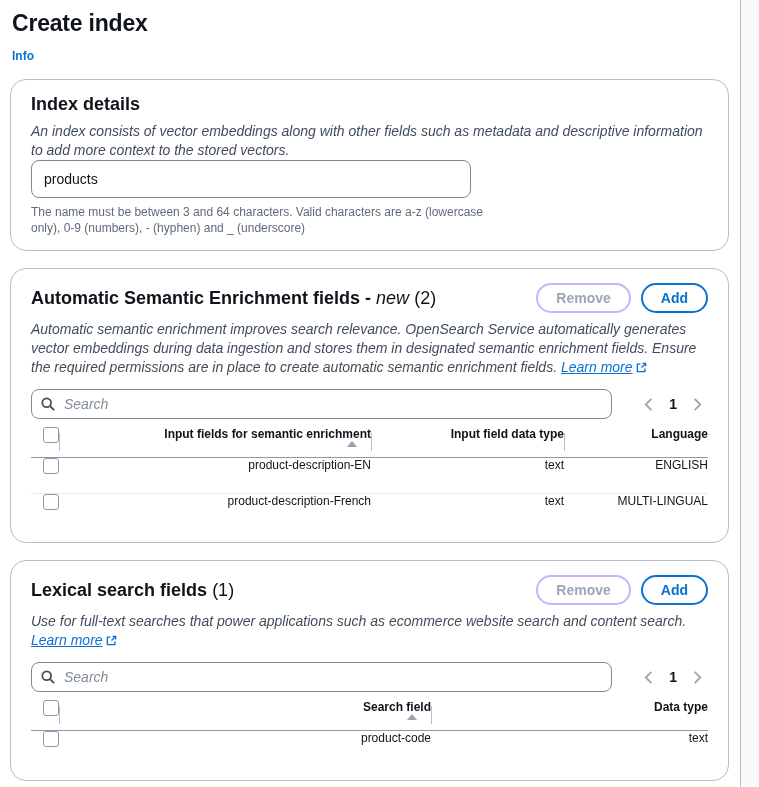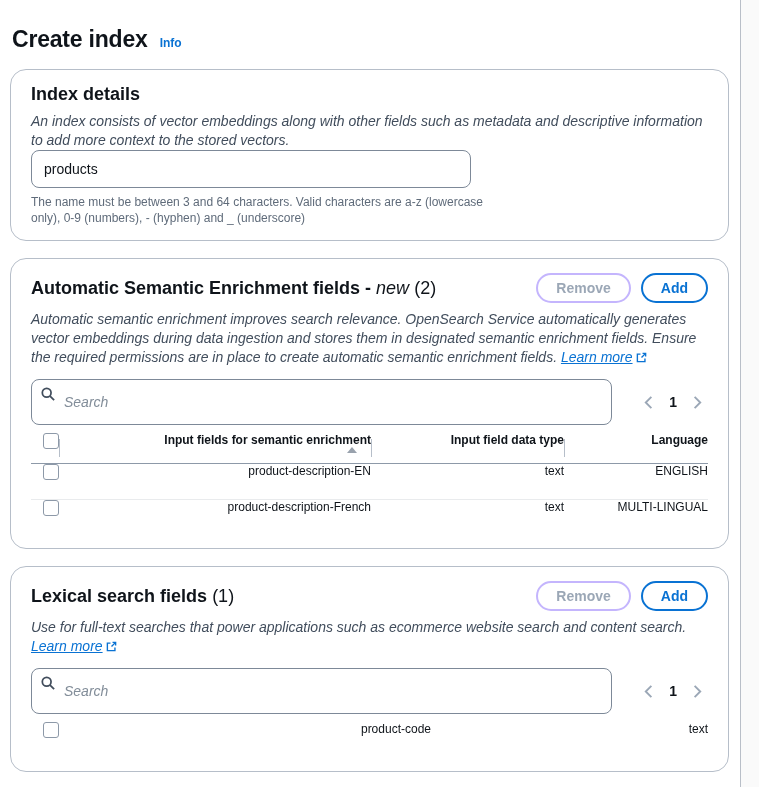--- a/index.html
+++ b/index.html
@@ -2,21 +2,21 @@
 <html><head>
 <meta charset="utf-8">
 <style>
   * { margin:0; padding:0; box-sizing:border-box; }
   html,body { width:759px; height:787px; background:#ffffff; overflow:hidden;
     font-family:"Liberation Sans", sans-serif; color:#0f141a; position:relative; }
   .rail { position:absolute; top:0; left:740px; width:19px; height:787px;
     background:#fafafa; border-left:1px solid #b9bfc8; }
   .page { position:absolute; top:0; left:0; width:740px; padding:10px 10px 0 10px; }
 
-  .page-header { display:flex; align-items:baseline; gap:12px; margin:16px 0 16px 2px; }
+  .page-header { display:flex; align-items:baseline; gap:12px; margin:0 0 16px 2px;flex-direction:column; }
   h1 { font-size:23px; font-weight:700; letter-spacing:-0.2px; color:#0f141a; }
   .info-link { font-size:12px; font-weight:700; color:#0972d3; cursor:pointer; }
 
   .card { background:#fff; border:1px solid #b6bec9; border-radius:16px;
     padding:14px 20px; width:719px; margin-bottom:17px; }
   .card-title-row { display:flex; align-items:center; }
   .card-title { font-size:18px; font-weight:700; color:#0f141a; }
   .card-title .t-new { font-style:italic; font-weight:400; }
   .card-title .t-count { font-weight:400; }
   .head-actions { margin-left:auto; display:flex; gap:10px; }
@@ -30,21 +30,21 @@
     padding:18px 12px; font-size:14px; font-family:inherit; color:#0f141a; background:#fff; }
   .constraint { font-size:12px; line-height:16px; color:#5f6b7a; margin-top:6px; max-width:468px; }
 
   .btn { height:30px; border-radius:20px; padding:0 18px; font-size:14px; font-weight:700;
     background:#fff; font-family:inherit; cursor:pointer; }
   .btn-disabled { border:2px solid #c4b5fd; color:#9ba7b6; cursor:default; }
   .btn-outline { border:2px solid #0972d3; color:#0972d3; }
 
   .toolbar { display:flex; align-items:center; margin:11px 0 8px; }
   .search-box { position:relative; width:581px; }
-  .search-box input { width:100%; height:46px; border:1.5px solid #7d8998; border-radius:8px;
+  .search-box input { width:100%; height:30px; border:1.5px solid #7d8998; border-radius:8px;
     padding:0 10px 0 32px; font-size:14px; font-family:inherit; color:#0f141a; }
   .search-box input::placeholder { font-style:italic; color:#828d99; }
   .search-ico { position:absolute; left:10px; top:8px; line-height:0; }
   .pagination { margin-left:auto; display:flex; align-items:center; margin-right:2px; }
   .page-btn { background:none; border:none; padding:2px; cursor:pointer; line-height:0; }
   .page-num { font-size:14px; font-weight:700; margin:0 10px; color:#0f141a; }
 
   .t-header, .t-row { display:grid; align-items:center; }
   .sem-grid { grid-template-columns:28px 312px 193px 1fr; }
   .lex-grid { grid-template-columns:28px 372px 1fr; }
@@ -177,20 +177,32 @@
         <button class="page-btn"><svg width="15" height="15" viewBox="0 0 16 16" fill="none" stroke="#9ba7b6" stroke-width="2">
               <path d="M10 2L4 8l6 6"></path>
             </svg></button>
         <span class="page-num">1</span>
         <button class="page-btn"><svg width="15" height="15" viewBox="0 0 16 16" fill="none" stroke="#9ba7b6" stroke-width="2">
               <path d="M6 2l6 6-6 6"></path>
             </svg></button>
       </div>
     </div>
     <div class="table">
+      <div class="t-header lex-grid">
+        <div class="t-cell cb-cell">
+            <span class="checkbox"></span>
+          </div>
+        <div class="t-cell">
+            <span>Search field</span>
+            <span class="sort-arrow"></span>
+          </div>
+        <div class="t-cell">
+            <span>Data type</span>
+          </div>
+      </div>
       <div class="t-row lex-grid">
         <div class="t-cell cb-cell">
             <span class="checkbox"></span>
           </div>
         <div class="t-cell">product-code</div>
         <div class="t-cell">text</div>
       </div>
     </div>
   </section>
 

